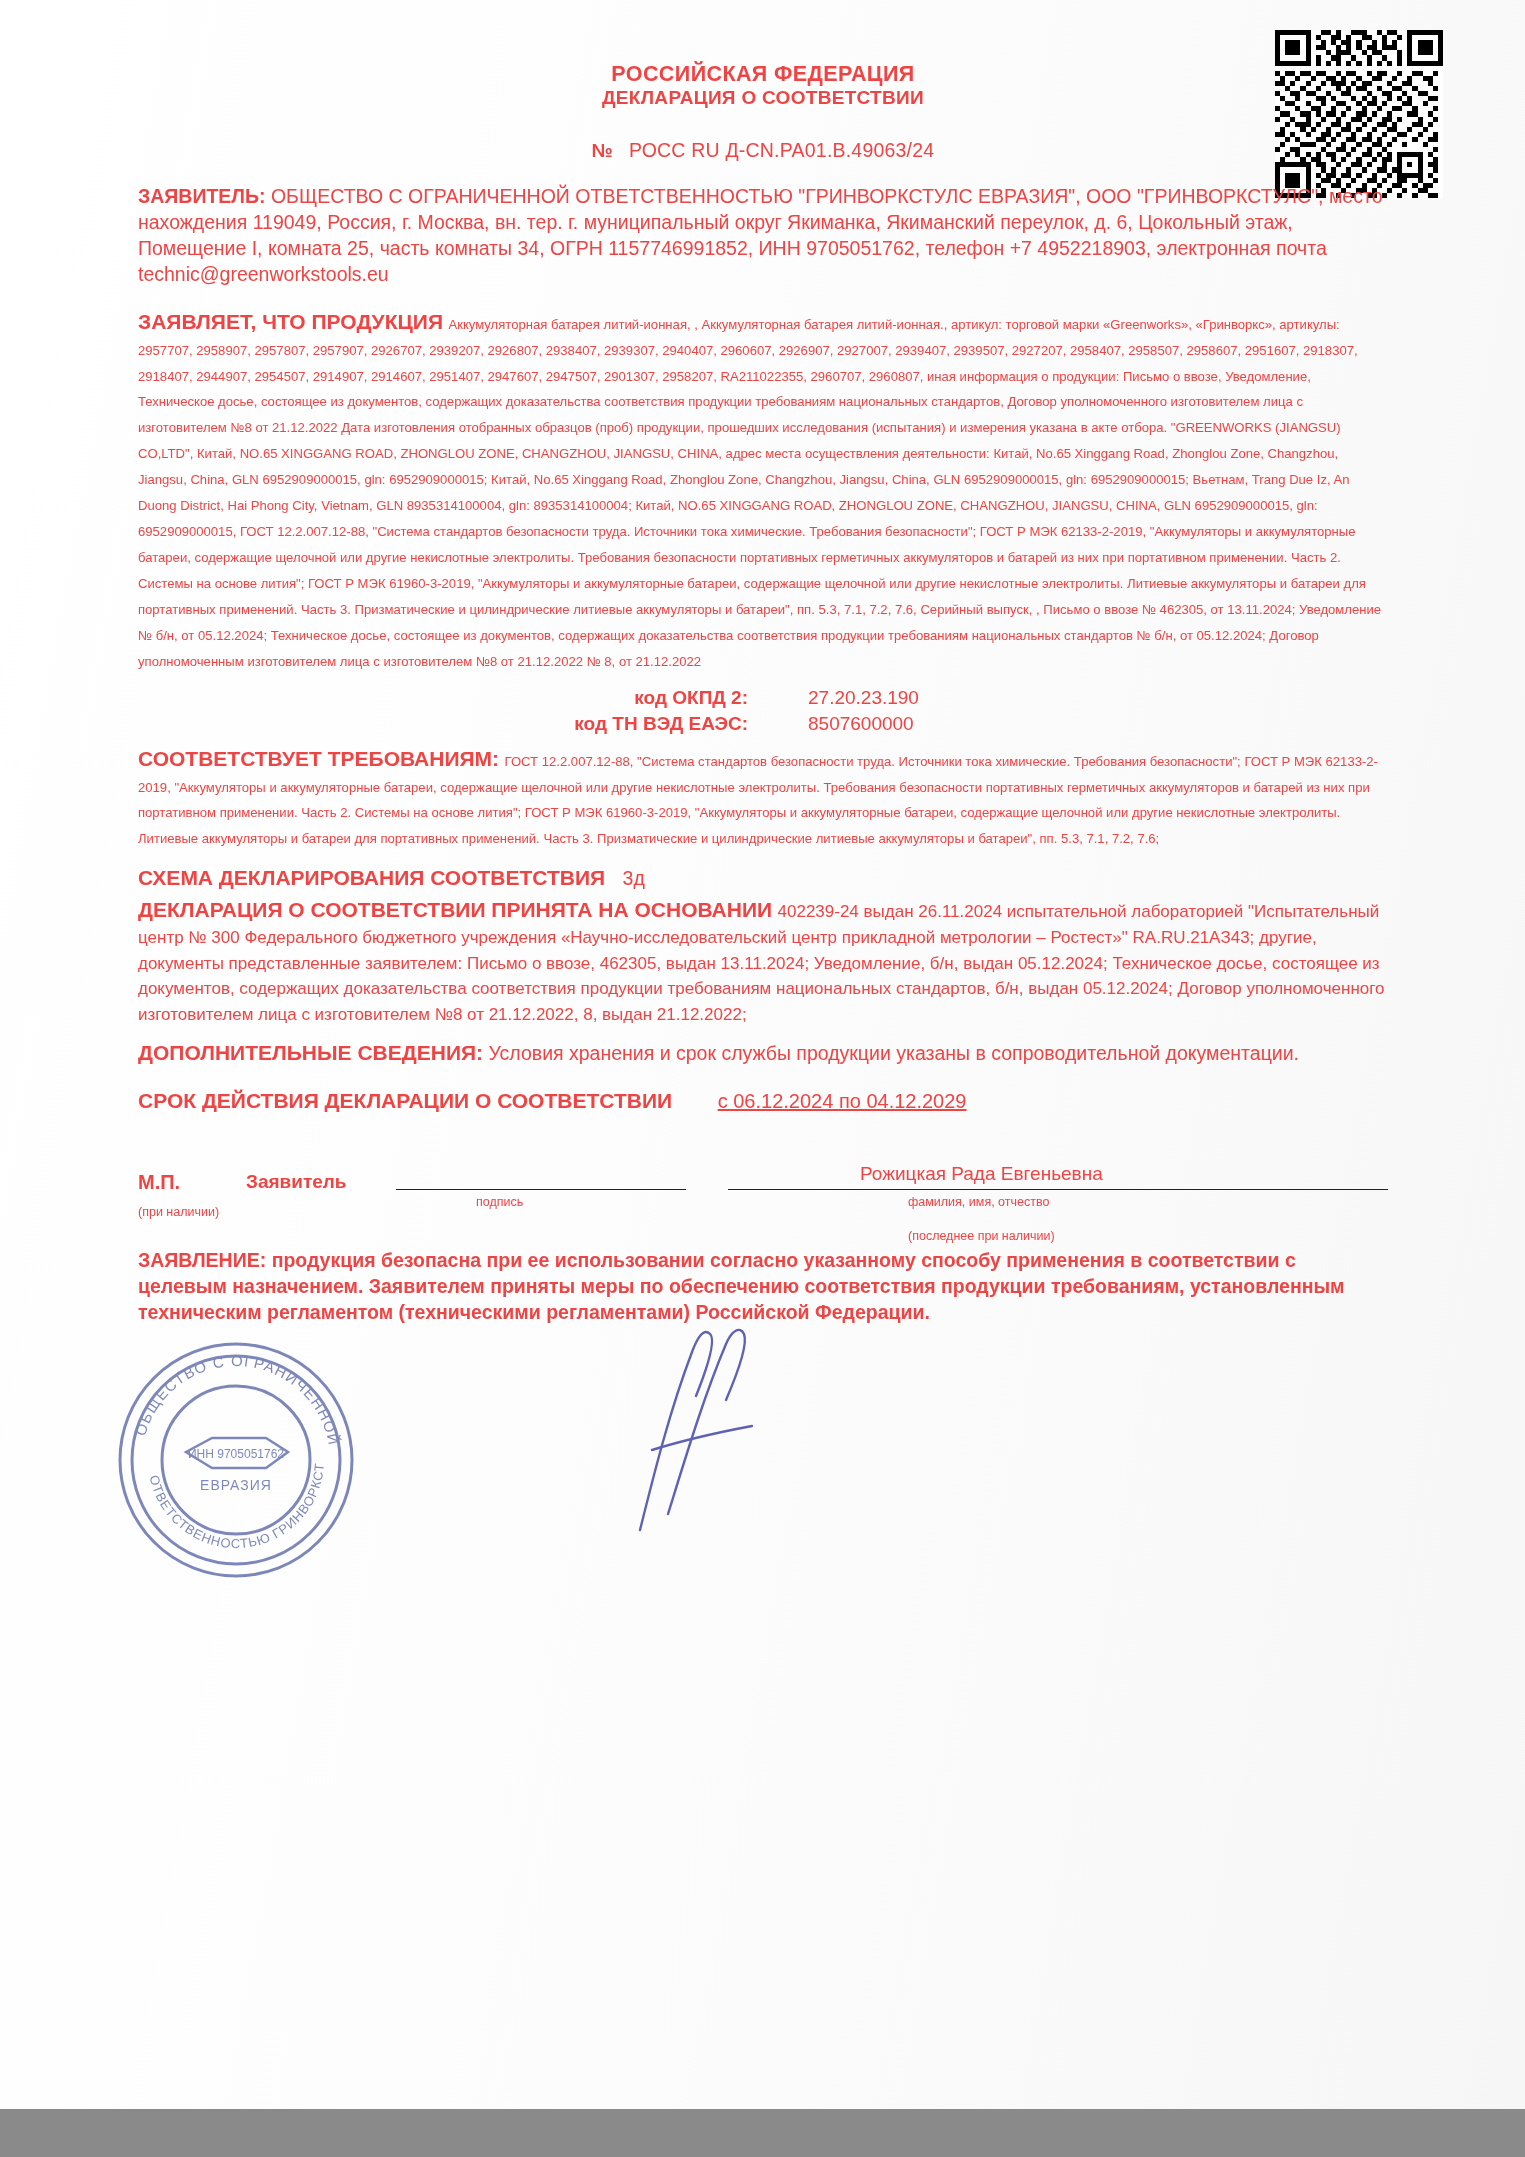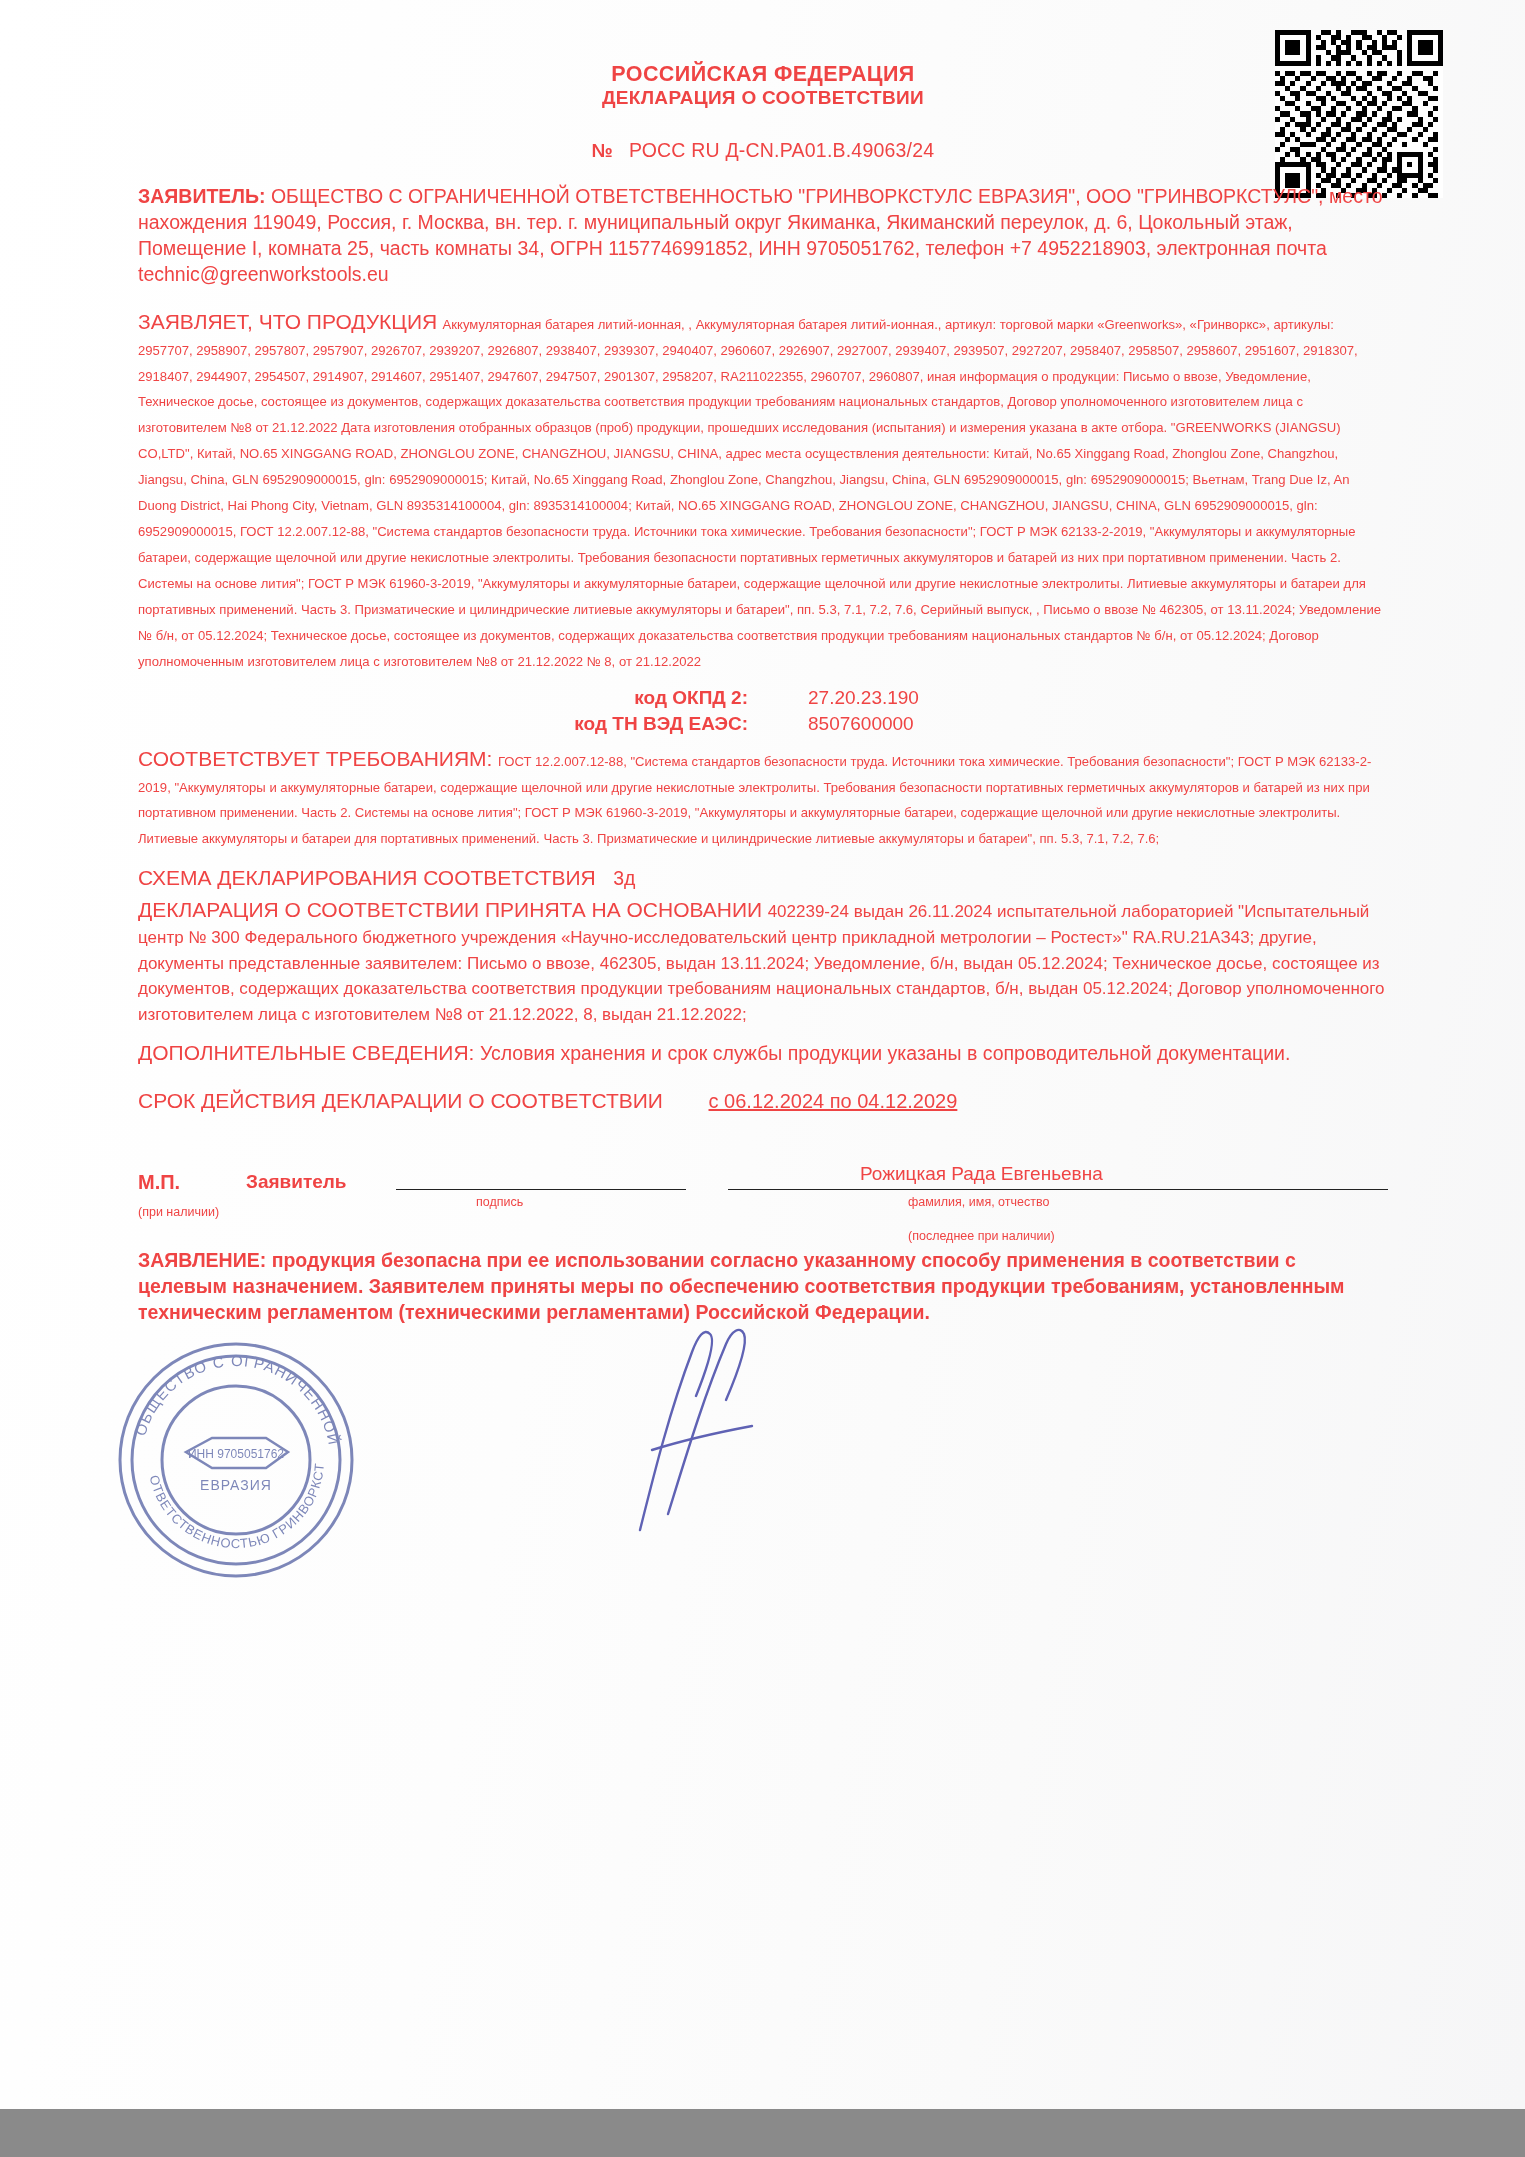--- a/index.html
+++ b/index.html
@@ -80,21 +80,21 @@
   .block {
     margin-top: 22px;
     font-size: 19.5px;
     line-height: 1.33;
     text-align: left;
   }
   .lbl {
     font-weight: bold;
   }
   .lbl-lg {
-    font-weight: normal;
+    font-weight: bold;
     font-size: 21px;
   }
   .small {
     font-size: 13.1px;
     line-height: 1.30;
     text-align: justify;
   }
   .block.tight { margin-top: 6px; }
 
   

